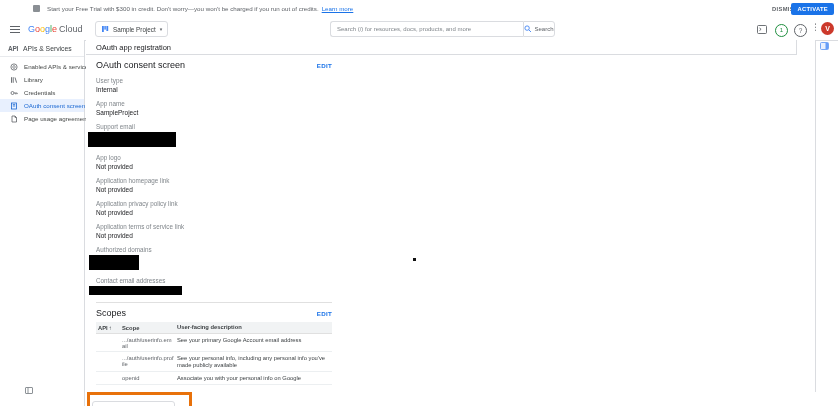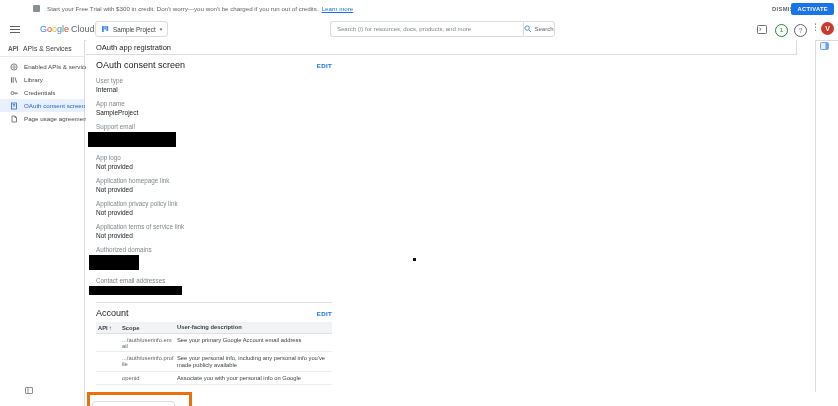--- a/index.html
+++ b/index.html
@@ -10,21 +10,21 @@
   .banner-icon{position:absolute;left:33px;top:5px;width:7px;height:7px;background:#8a8f94;border-radius:1px;}
   .banner-text{position:absolute;left:47px;top:5px;font-size:6.2px;color:#5f6368;white-space:nowrap;}
   .learn-more{color:#1a73e8;text-decoration:underline;margin-left:3px;cursor:pointer;}
   .dismiss{position:absolute;right:40px;top:6px;font-size:5.8px;font-weight:bold;letter-spacing:.3px;color:#5f6368;cursor:pointer;}
   .activate{position:absolute;right:4px;top:3px;height:12px;line-height:12px;padding:0 6px;background:#1a73e8;
             color:#fff;font-size:5.8px;font-weight:bold;letter-spacing:.3px;border-radius:2px;cursor:pointer;}
   
   .header{position:absolute;top:18px;left:0;right:0;height:22px;background:#fff;border-bottom:1px solid #dadce0;}
   .hamburger{position:absolute;left:10px;top:8px;width:10px;cursor:pointer;}
   .hamburger div{height:1.2px;background:#5f6368;margin-bottom:1.6px;}
-  .logo{position:absolute;left:40px;top:0;height:22px;line-height:22px;font-size:9px;white-space:nowrap;}
+  .logo{position:absolute;left:28px;top:0;height:22px;line-height:22px;font-size:9px;white-space:nowrap;}
   .logo .cloud{color:#5f6368;margin-left:2px;}
   .lg0,.lg3{color:#4285f4}.lg1,.lg5{color:#ea4335}.lg2{color:#fbbc04}.lg4{color:#34a853}
   .project-picker{position:absolute;left:95px;top:3px;height:14px;border:1px solid #dadce0;border-radius:3px;
             display:flex;align-items:center;gap:4px;padding:0 5px;font-size:6.3px;color:#3c4043;cursor:pointer;background:#fff;}
   .caret{font-size:5px;color:#5f6368;}
   .search-input{position:absolute;left:330px;top:3px;width:186px;height:14px;border:1px solid #dadce0;
             border-right:none;border-radius:3px 0 0 3px;font-size:6px;color:#3c4043;padding:0 0 0 6px;outline:none;
             font-family:"Liberation Sans",sans-serif;}
   .search-input::placeholder{color:#80868b;}
   .search-btn{position:absolute;left:523px;top:3px;width:32px;height:16px;border:1px solid #dadce0;border-radius:0 3px 3px 0;
@@ -224,21 +224,21 @@
         </div>
         <div class="field">
           <div class="f-label">Contact email addresses</div>
           <div class="redact r-contact"></div>
         </div>
       </div>
 
       <div class="sec-divider"></div>
 
       <div class="section-head">
-        <span class="section-title">Account</span>
+        <span class="section-title">Scopes</span>
         <span class="edit-link">EDIT</span>
       </div>
       <div class="tbl">
         <div class="tbl-head">
           <div class="c-api">
             <span>API</span><span class="sort">↑</span>
           </div>
           <div class="c-scope">Scope</div>
           <div class="c-desc">User-facing description</div>
         </div>

